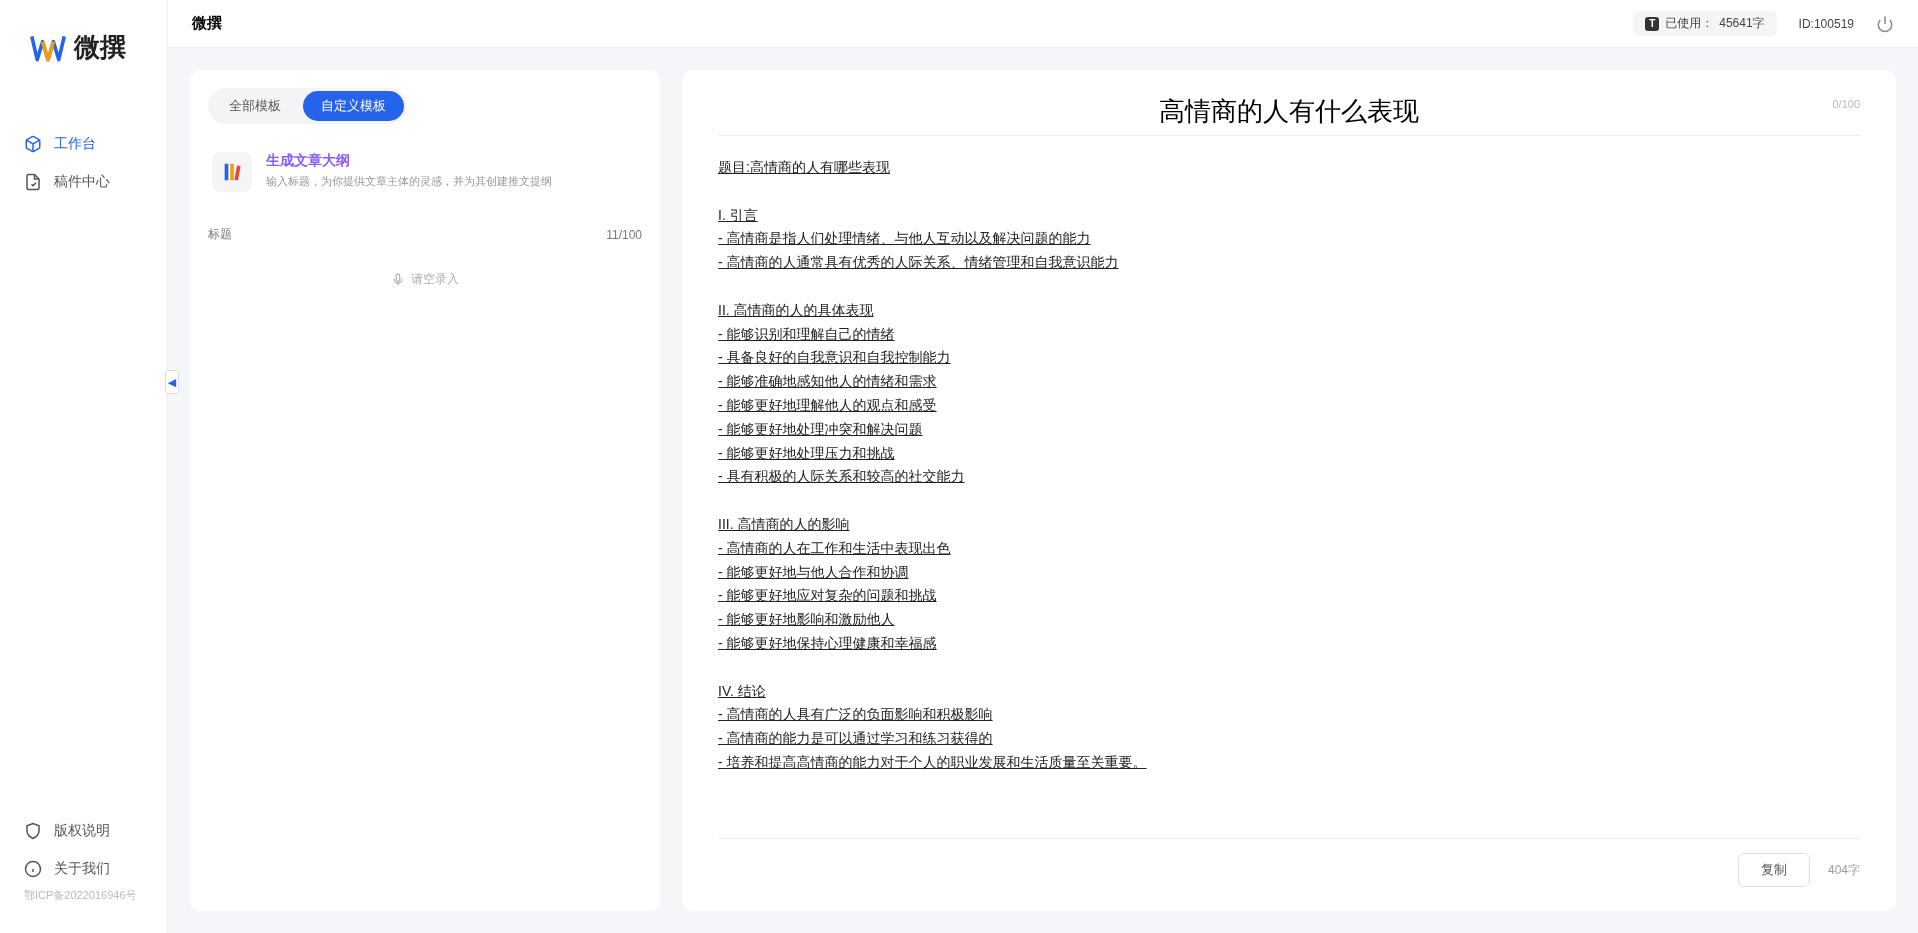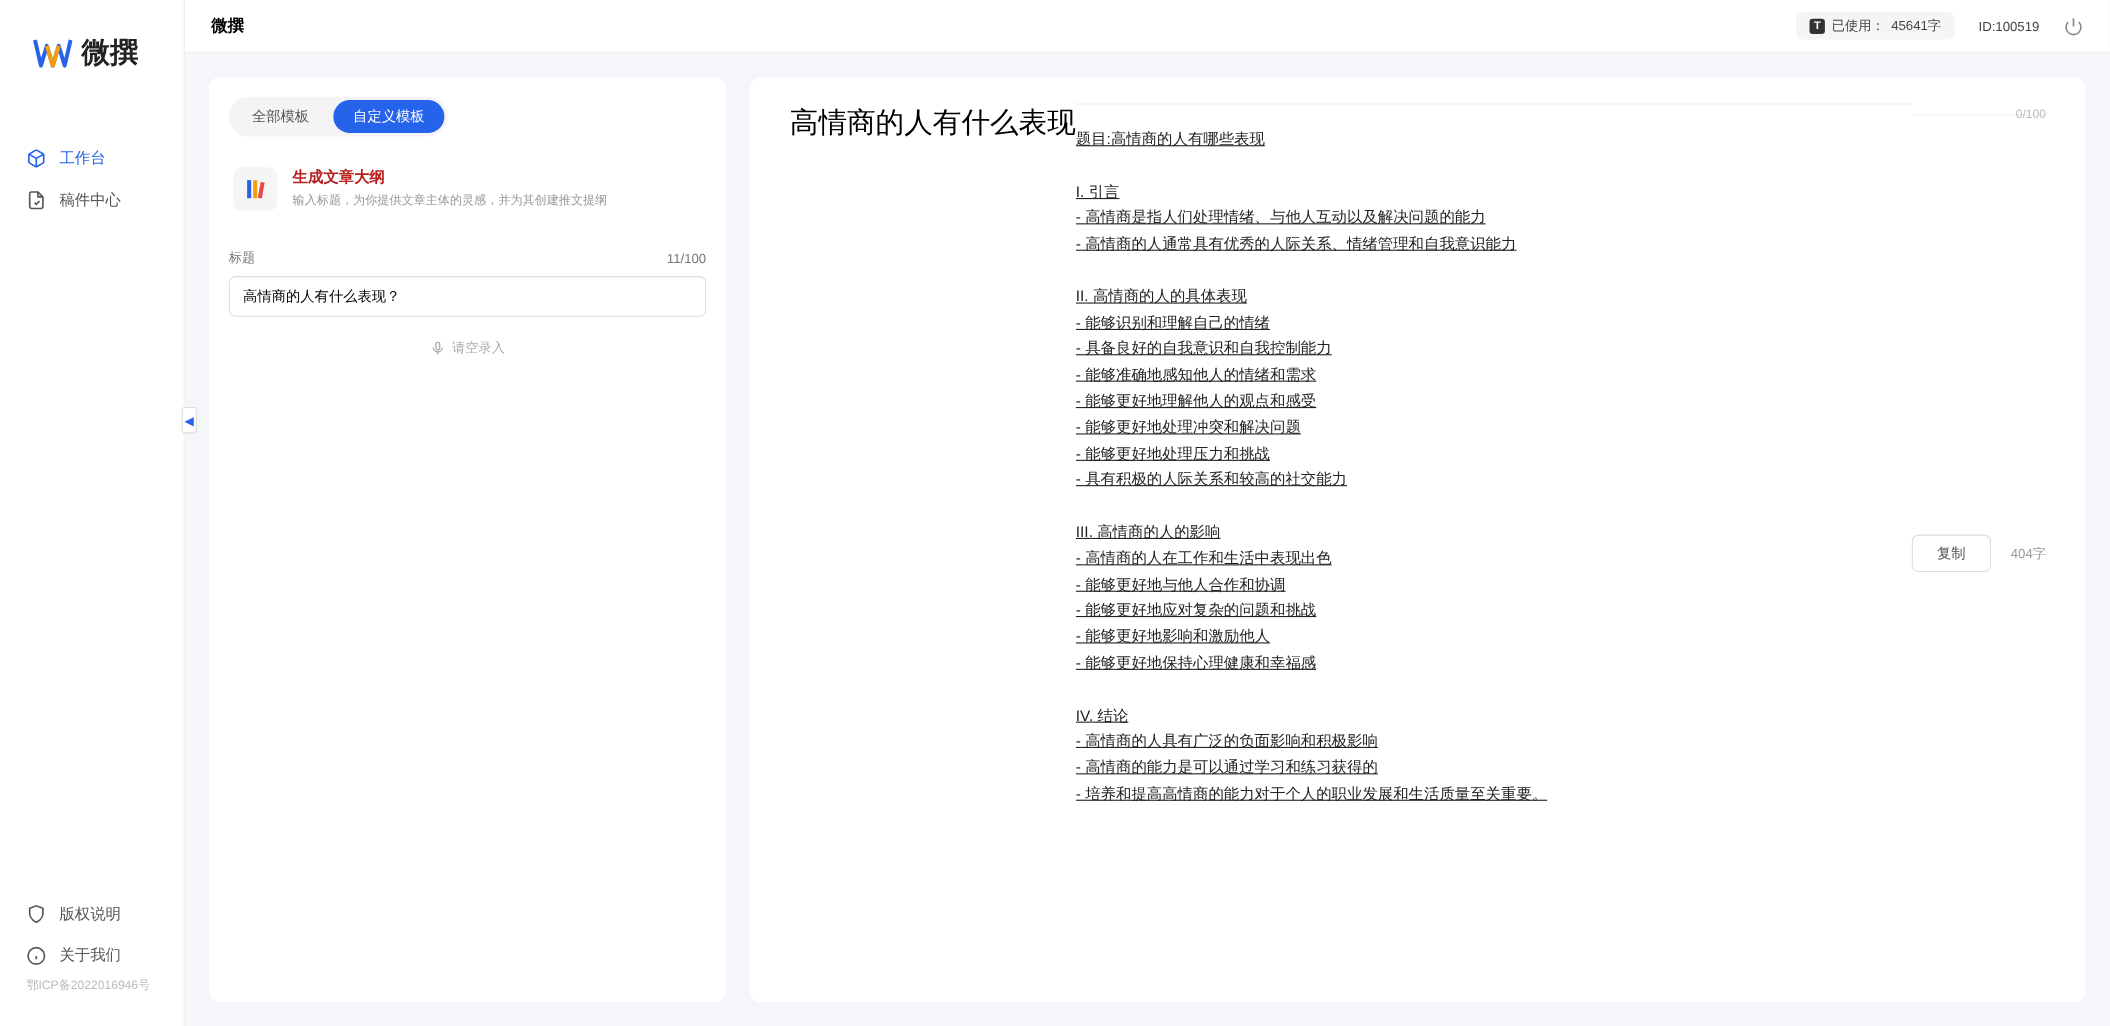--- a/index.html
+++ b/index.html
@@ -19,27 +19,27 @@
     .collapse-btn { position: absolute; right: -12px; top: 370px; width: 14px; height: 24px; background: #fff; border: 1px solid #ddd; border-radius: 3px; display: flex; align-items: center; justify-content: center; cursor: pointer; color: #2563eb; font-size: 11px; }
     .main { flex: 1; display: flex; flex-direction: column; }
     .topbar { height: 48px; background: #fff; display: flex; align-items: center; padding: 0 24px; border-bottom: 1px solid #eee; }
     .page-title { font-size: 15px; font-weight: 600; }
     .top-right { margin-left: auto; display: flex; align-items: center; gap: 22px; font-size: 12px; color: #444; }
     .usage-badge { background: #f5f5f5; border-radius: 6px; padding: 4px 12px; display: flex; align-items: center; gap: 6px; }
     .usage-badge .t-icon { background: #333; color: #fff; font-size: 10px; border-radius: 3px; width: 14px; height: 14px; display: inline-flex; align-items: center; justify-content: center; font-weight: bold; }
     .power-icon { width: 18px; height: 18px; color: #888; cursor: pointer; }
     .content { flex: 1; display: flex; gap: 22px; padding: 22px; }
     .panel-left { width: 470px; background: #fff; border-radius: 10px; padding: 18px; display: flex; flex-direction: column; }
-    .panel-right { flex: 1; background: #fff; border-radius: 10px; padding: 24px 36px; display: flex; flex-direction: row; position: relative; }
+    .panel-right { flex: 1; background: #fff; border-radius: 10px; padding: 24px 36px; display: flex; flex-direction: column; position: relative; }
     .tab-row { display: flex; gap: 4px; background: #f4f4f6; border-radius: 20px; padding: 3px; width: fit-content; justify-content: center; }
     .tab { padding: 6px 18px; font-size: 13px; border-radius: 16px; cursor: pointer; color: #555; }
     .tab.active { background: #2563eb; color: #fff; }
     .template-card { display: flex; gap: 14px; margin-top: 20px; padding: 8px 4px; }
     .template-icon { width: 40px; height: 40px; background: #f5f5f5; border-radius: 8px; display: flex; align-items: center; justify-content: center; }
-    .template-title { font-weight: 700; font-size: 14px; color: #b91c1c; }
+    .template-title { font-weight: 700; font-size: 14px; color: #8b5cf6; }
     .template-desc { font-size: 11px; color: #999; margin-top: 4px; }
     .field-row { margin-top: 26px; }
     .field-label { display: flex; justify-content: space-between; font-size: 12px; color: #777; margin-bottom: 8px; align-items: center; }
     .input-box { width: 100%; border: 1px solid #ddd; border-radius: 6px; padding: 10px 12px; font-size: 13px; outline: none; }
     .voice-hint { display: flex; align-items: center; justify-content: center; gap: 6px; margin-top: 20px; font-size: 12px; color: #aaa; cursor: pointer; }
     .generate-btn { margin-top: auto; background: #2f6bff; color: #fff; border: none; border-radius: 8px; padding: 13px 0; font-size: 15px; cursor: pointer; margin: 0 60px 4px; }
     .output-title { text-align: center; font-size: 26px; font-family: "Songti SC", SimSun, serif; font-weight: 400; margin-bottom: 6px; }
     .output-count-top { position: absolute; right: 36px; top: 28px; font-size: 11px; color: #bbb; }
     .output-body { border-top: 1px solid #eee; padding-top: 20px; font-size: 14px; color: #222; line-height: 1.7; white-space: pre-line; flex: 1; overflow-y: auto; text-decoration: underline; }
     .output-footer { border-top: 1px solid #eee; padding-top: 14px; display: flex; justify-content: flex-end; align-items: center; gap: 18px; margin-top: 10px; }
@@ -132,21 +132,20 @@
           <div>
             <div class="template-title">生成文章大纲</div>
             <div class="template-desc">输入标题，为你提供文章主体的灵感，并为其创建推文提纲</div>
           </div>
         </div>
         <div class="field-row">
           <div class="field-label">
             <span>标题</span>
             <span>11/100</span>
           </div>
-          <input class="input-box" value="高情商的人有什么表现？" style="">
         </div>
         <div class="voice-hint">
           <svg width="14" height="14" viewBox="0 0 24 24" fill="none" stroke="currentColor" stroke-width="2">
               <rect x="9" y="2" width="6" height="12" rx="3"></rect>
               <path d="M5 10a7 7 0 0 0 14 0M12 17v4"></path>
             </svg>
           <span>请空录入</span>
         </div>
         <div style="flex:1"></div>
       </div>

